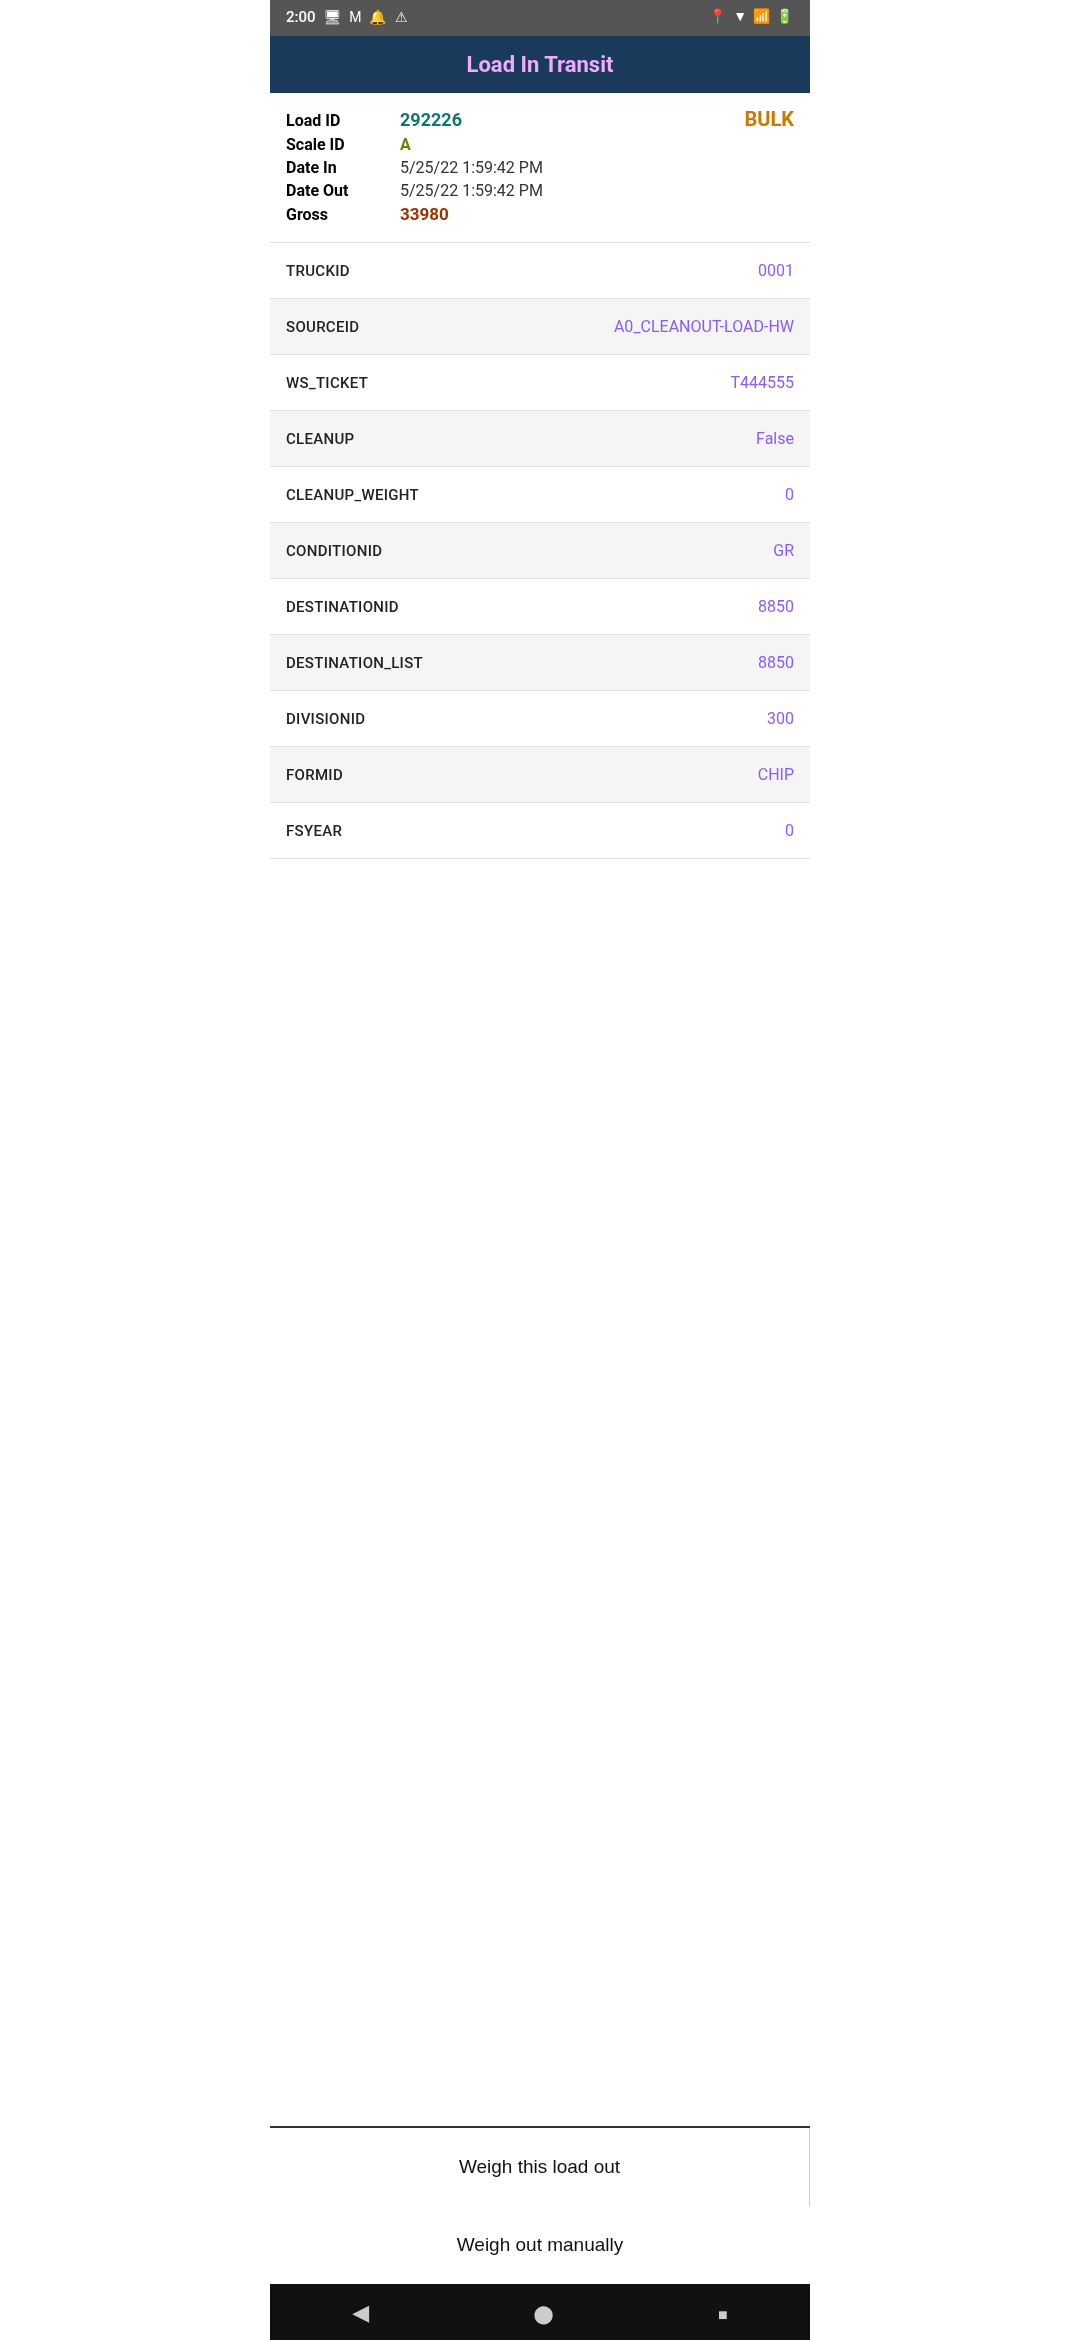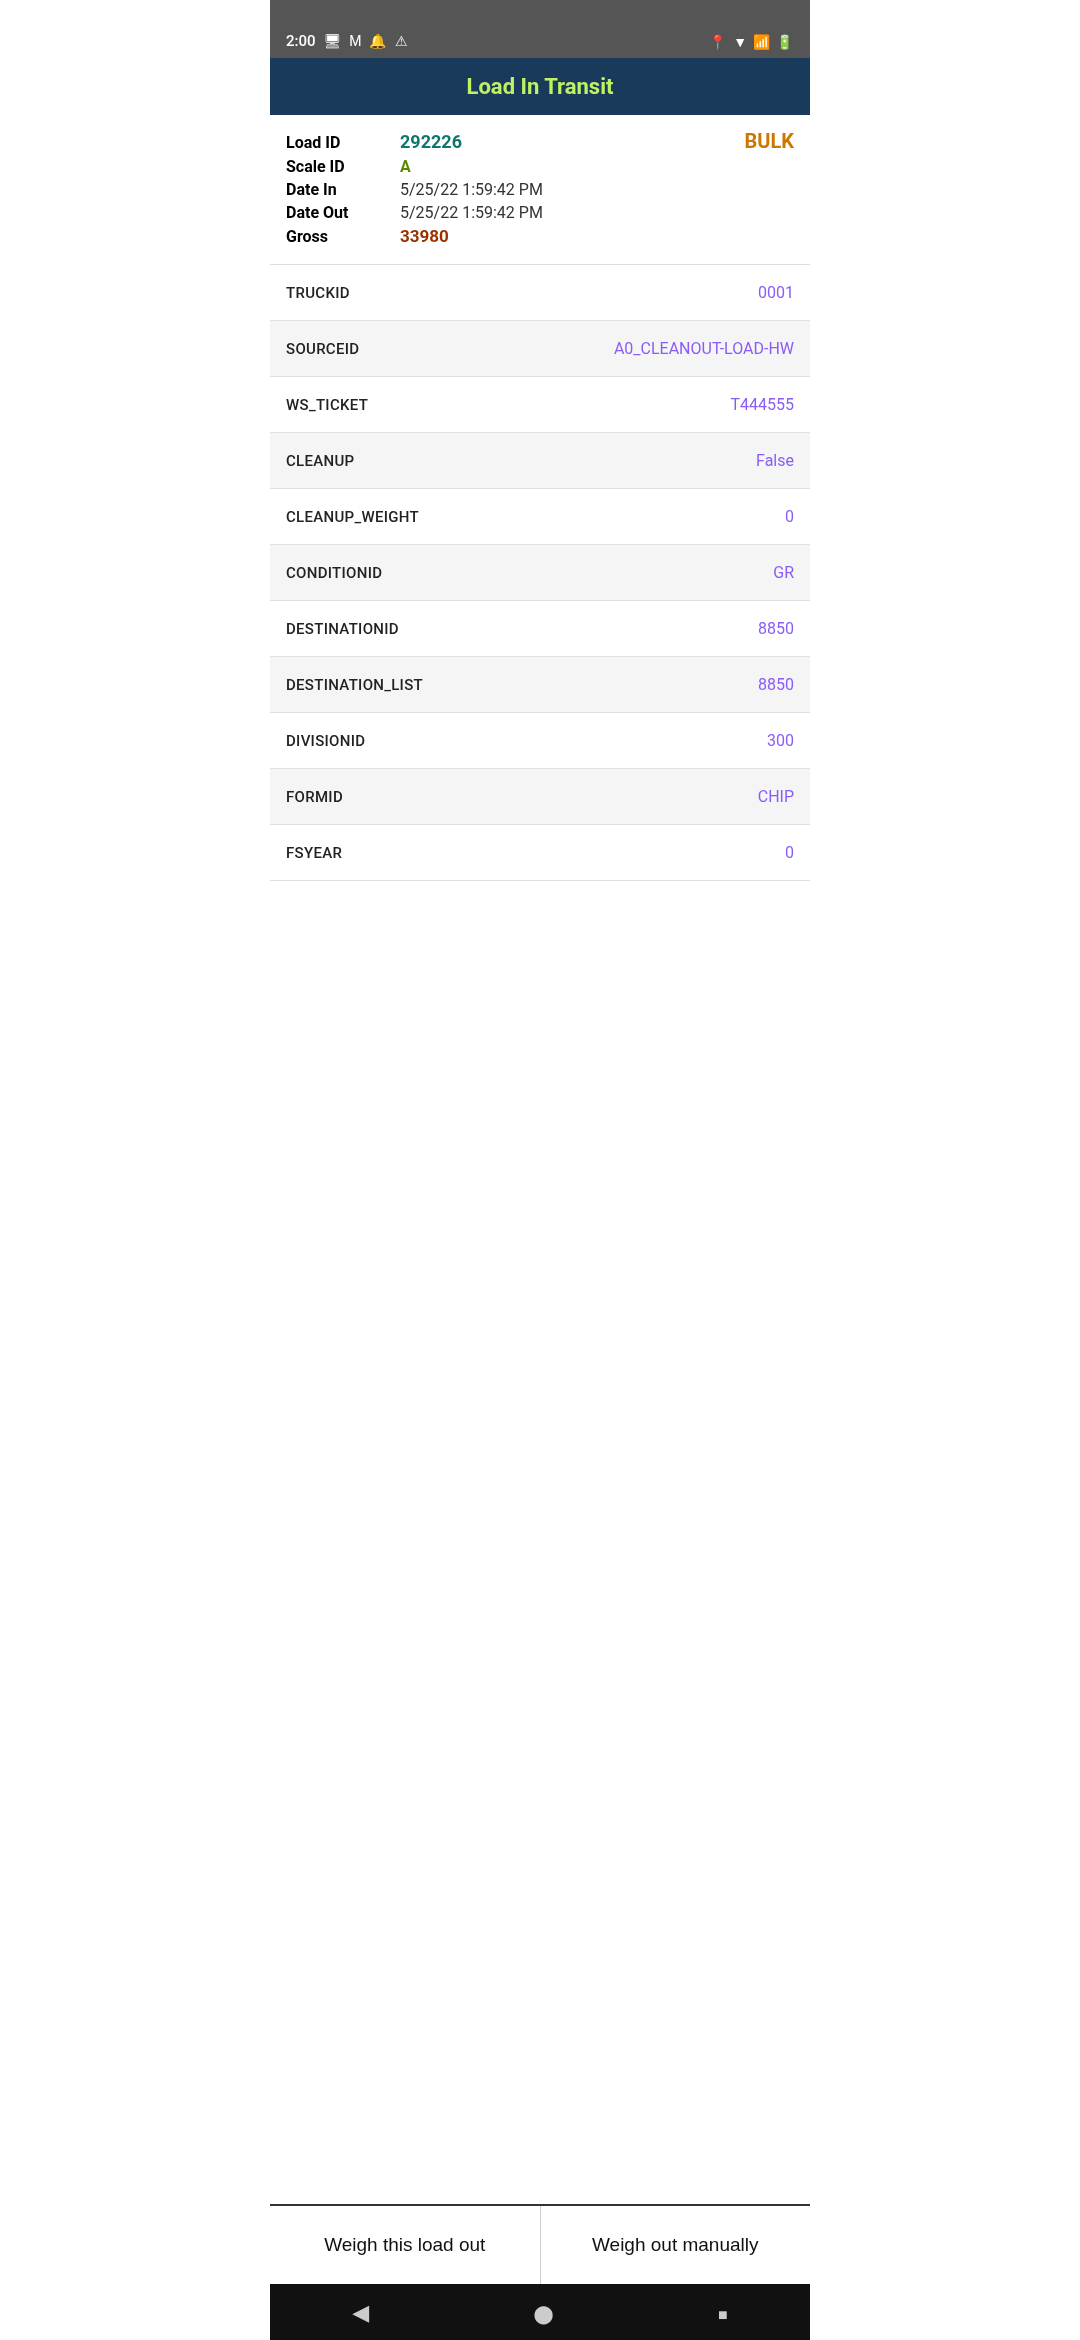--- a/index.html
+++ b/index.html
@@ -14,24 +14,24 @@
       min-height: 100vh;
       display: flex;
       flex-direction: column;
     }
 
     .status-bar {
       background: #555;
       color: #fff;
       display: flex;
       justify-content: space-between;
-      align-items: flex-end;
+      align-items: flex-start;
       padding: 8px 16px;
       font-size: 14px;
-      height: 58px;
+      height: 36px;
     }
 
     .status-left {
       display: flex;
       align-items: center;
       gap: 8px;
     }
 
     .status-right {
       display: flex;
@@ -44,21 +44,21 @@
       font-size: 15px;
     }
 
     .header {
       background: #1a3a5c;
       padding: 16px;
       text-align: center;
     }
 
     .header-title {
-      color: #bef264;
+      color: #f0abfc;
       font-size: 22px;
       font-weight: bold;
     }
 
     .load-info {
       padding: 14px 16px;
       border-bottom: 1px solid #ddd;
     }
 
     .load-info-row {
@@ -134,20 +134,21 @@
 
     .data-value {
       color: #8b5cf6;
       font-size: 16px;
       text-align: right;
     }
 
     .button-row {
       display: flex;
       border-top: 2px solid #333;
+      flex-direction: column;
     }
 
     .action-button {
       flex: 1;
       padding: 28px 10px;
       font-size: 19px;
       font-weight: 500;
       background: #fff;
       border: none;
       cursor: pointer;

